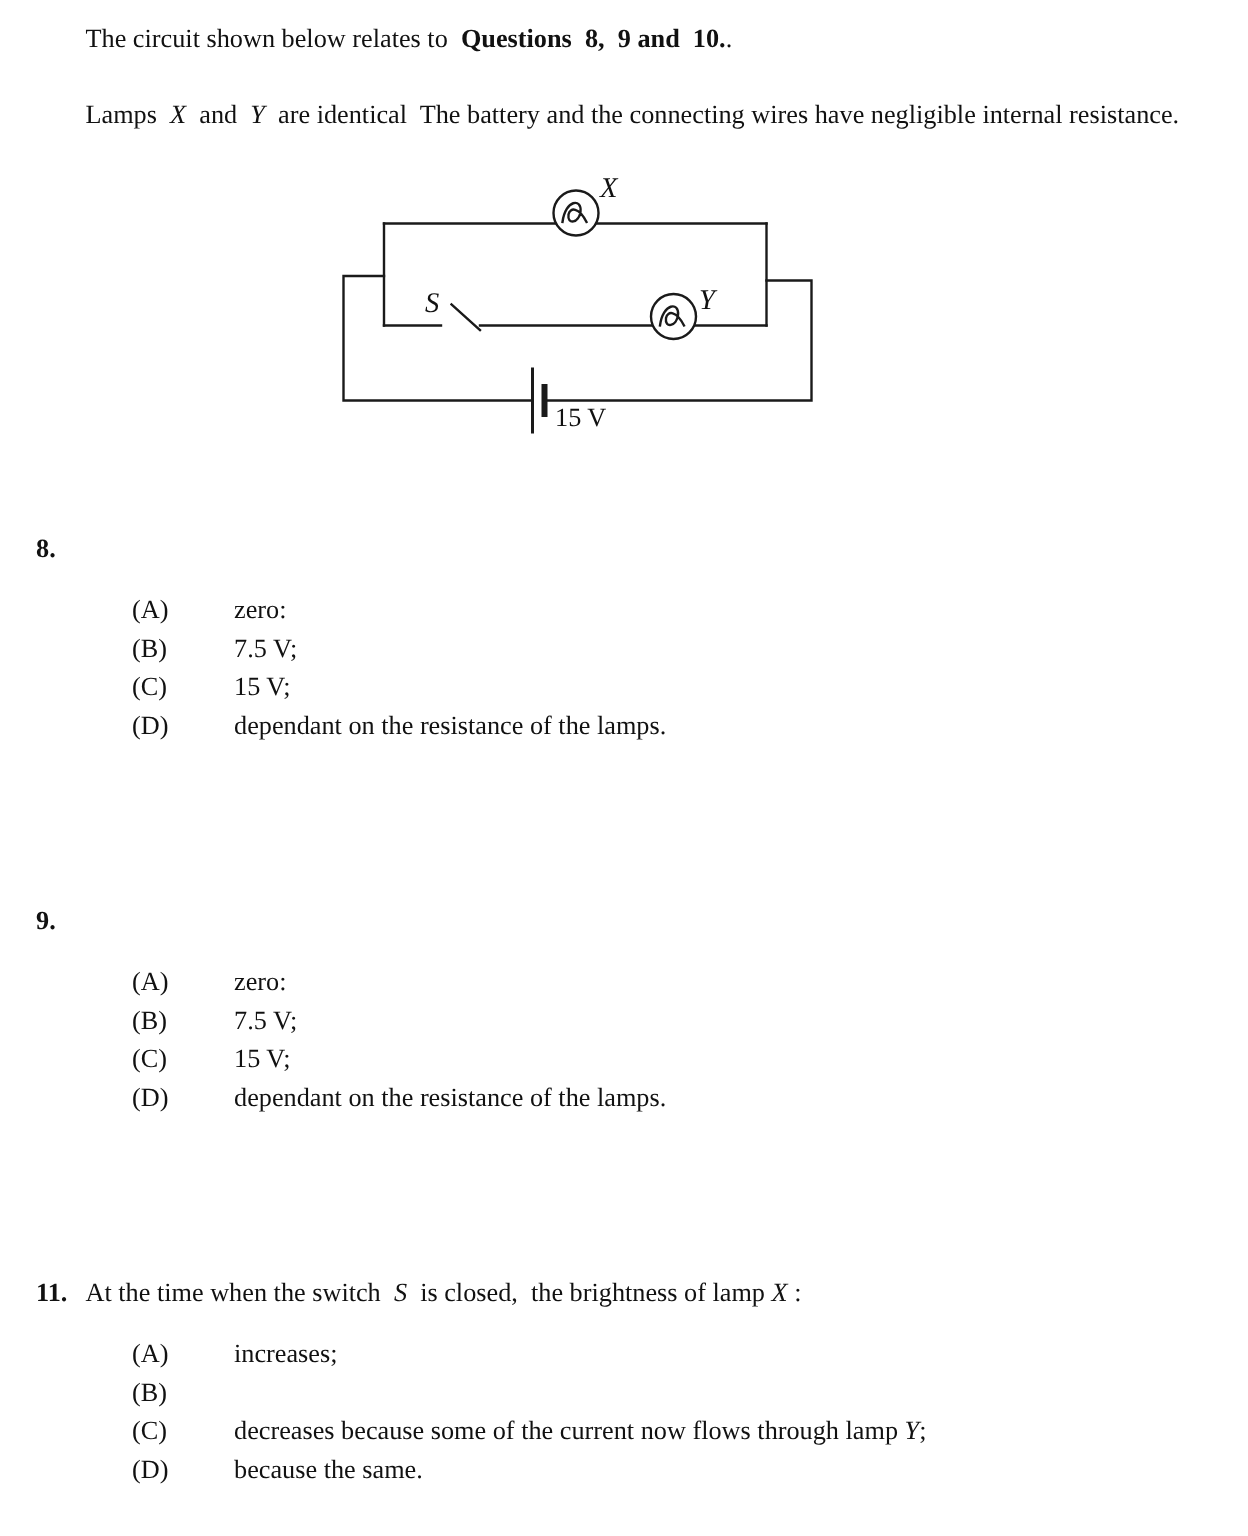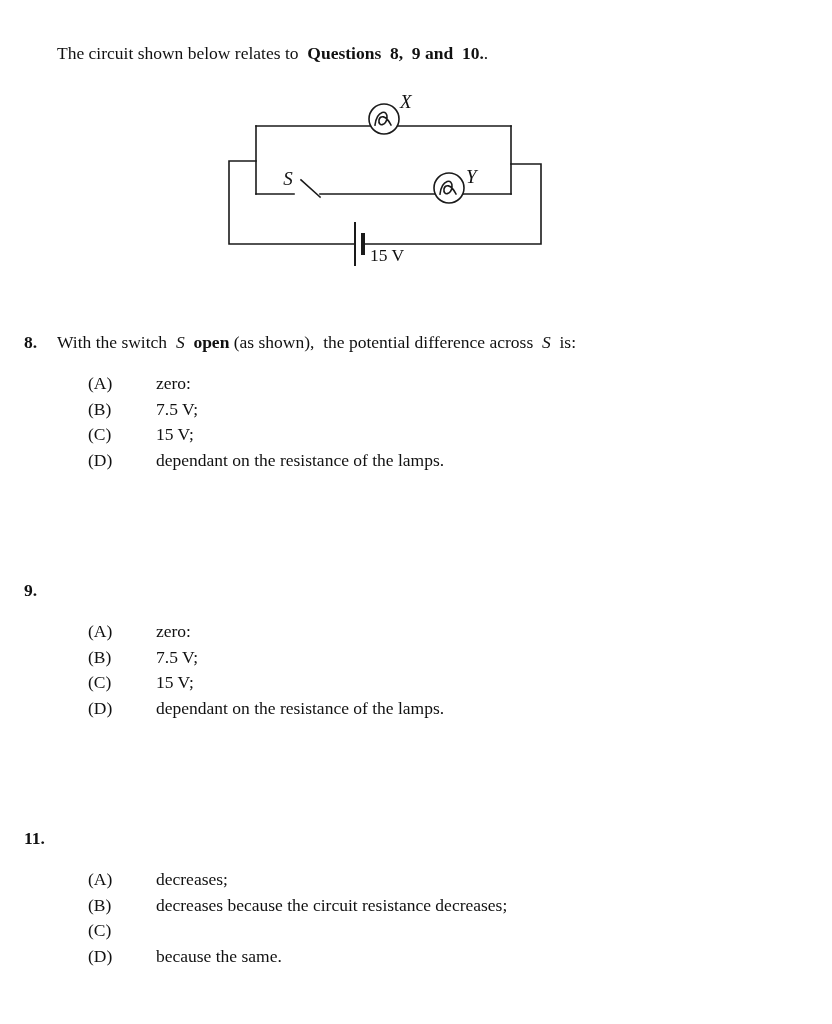--- a/index.html
+++ b/index.html
@@ -5,40 +5,41 @@
   html,body{margin:0;padding:0;background:#ffffff;}
   body{
     width:832px;height:1024px;
     color:#111;
     font-family:"Liberation Serif","DejaVu Serif",serif;
     font-size:17.5px;
     -webkit-font-smoothing:antialiased;
   }
   .page{padding:12px 8px 0 24px;box-sizing:border-box;}
   .para{margin:0 0 0 33px;line-height:26px;white-space:pre-wrap;max-width:766px;}
-  .para.intro{margin-bottom:25px;margin-top:28px;}
+  .para.intro{margin-bottom:25px;}
   b{font-weight:bold;}
   i{font-style:italic;}
   .circuit-wrap{margin:28px 0 0 200px;width:330px;height:190px;}
   .question{margin-top:104px;}
   .question.first{margin-top:45px;}
   .stem-row{display:flex;line-height:26px;white-space:pre-wrap;}
   .qnum{font-weight:bold;min-width:33px;flex:0 0 auto;}
   .options{margin-top:16px;margin-left:64px;}
   .option{display:flex;line-height:25.5px;white-space:pre-wrap;}
   .letter{min-width:68px;flex:0 0 auto;}
   svg text{user-select:none;}
 </style>
 </head>
 <body>
 
 <div class="page">
 
   <p class="para intro"><span>The circuit shown below relates to  </span><b>Questions  8,  9 and  10.</b><span>.</span></p>
 
+  <p class="para"><span>Lamps  </span><i>X</i><span>  and  </span><i>Y</i><span>  are identical  The battery and the connecting wires have negligible internal resistance.</span></p>
 
   <div class="circuit-wrap">
     <svg width="330" height="190" viewBox="0 0 330 190" xmlns="http://www.w3.org/2000/svg">
       <g stroke="#1a1a1a" stroke-width="1.6" fill="none" stroke-linecap="square">
         <polyline points="32,67 5,67 5,150 130,150"></polyline>
         <polyline points="140,150 317,150 317,70 287,70"></polyline>
         <line x1="32" y1="32" x2="32" y2="100"></line>
         <line x1="287" y1="32" x2="287" y2="100"></line>
         <line x1="32" y1="32" x2="287" y2="32"></line>
         <line x1="32" y1="100" x2="70" y2="100"></line>
@@ -64,21 +65,20 @@
         <text x="242" y="89" font-size="19" font-style="italic">Y</text>
         <text x="64" y="91" font-size="19" font-style="italic" text-anchor="middle">S</text>
         <text x="146" y="167" font-size="17.5">15 V</text>
       </g>
     </svg>
   </div>
 
   <div class="question first">
     <div class="stem-row">
       <span class="qnum">8.</span>
-      <span class="stem"><span>With the switch  </span><i>S</i><span>  </span><b>open</b><span> (as shown),  the potential difference across  </span><i>S</i><span>  is:</span></span>
     </div>
     <div class="options">
       <div class="option">
         <span class="letter">(A)</span>
         <span class="otext">zero:</span>
       </div>
       <div class="option">
         <span class="letter">(B)</span>
         <span class="otext">7.5 V;</span>
       </div>
@@ -113,32 +113,33 @@
       <div class="option">
         <span class="letter">(D)</span>
         <span class="otext">dependant on the resistance of the lamps.</span>
       </div>
     </div>
   </div>
 
   <div class="question">
     <div class="stem-row">
       <span class="qnum">11.</span>
+      <span class="stem"><span>At the time when the switch  </span><i>S</i><span>  is closed,  the brightness of lamp </span><i>X</i><span> :</span></span>
     </div>
     <div class="options">
       <div class="option">
         <span class="letter">(A)</span>
-        <span class="otext">decreases;</span>
+        <span class="otext">increases;</span>
       </div>
       <div class="option">
         <span class="letter">(B)</span>
-        <span class="otext">decreases because the circuit resistance decreases;</span>
       </div>
       <div class="option">
         <span class="letter">(C)</span>
+        <span class="otext"><span>decreases because some of the current now flows through lamp </span><i>Y</i><span>;</span></span>
       </div>
       <div class="option">
         <span class="letter">(D)</span>
         <span class="otext">because the same.</span>
       </div>
     </div>
   </div>
 
 </div>
 

